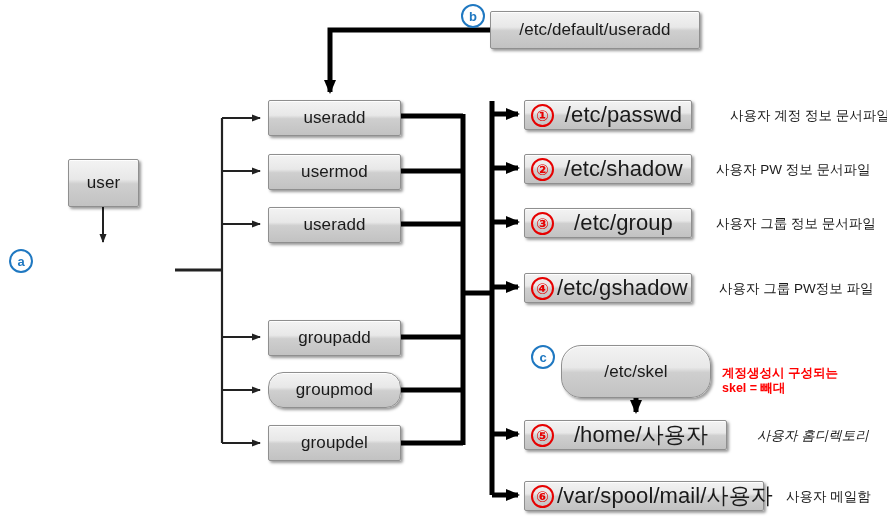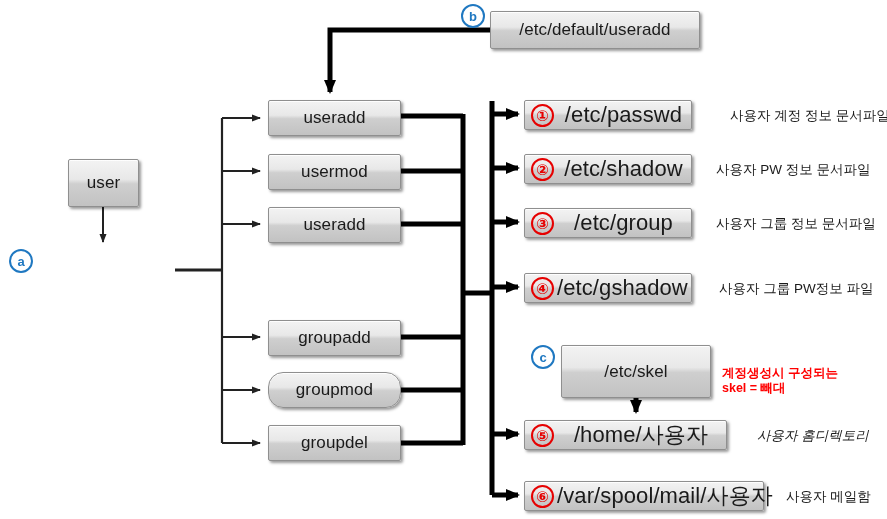--- a/index.html
+++ b/index.html
@@ -162,21 +162,21 @@
   </div>
   <div class="box filebox" style="left:524px; top:420px; width:203px; height:30px;">
     <span class="num">⑤</span>
     <span class="ftxt">/home/사용자</span>
   </div>
   <div class="box filebox" style="left:524px; top:481px; width:240px; height:30px;">
     <span class="num">⑥</span>
     <span class="ftxt tight">/var/spool/mail/사용자</span>
   </div>
 
-  <div class="box" style="left:561px; top:345px; width:150px; height:53px;">/etc/skel</div>
+  <div class="box" style="left:561px; top:345px; width:150px; height:53px;border-radius:20px;">/etc/skel</div>
 
   <div class="desc" style="left:730px; top:107px;">사용자 계정 정보 문서파일</div>
   <div class="desc" style="left:716px; top:161px;">사용자 PW 정보 문서파일</div>
   <div class="desc" style="left:716px; top:215px;">사용자 그룹 정보 문서파일</div>
   <div class="desc" style="left:719px; top:280px;">사용자 그룹 PW정보 파일</div>
   <div class="desc" style="left:757px; top:427px;font-style:italic;">사용자 홈디렉토리</div>
   <div class="desc" style="left:786px; top:488px;">사용자 메일함</div>
 
   <div class="redNote" style="left:722px; top:343px;margin-top:23px;">
     <div>계정생성시 구성되는</div>

